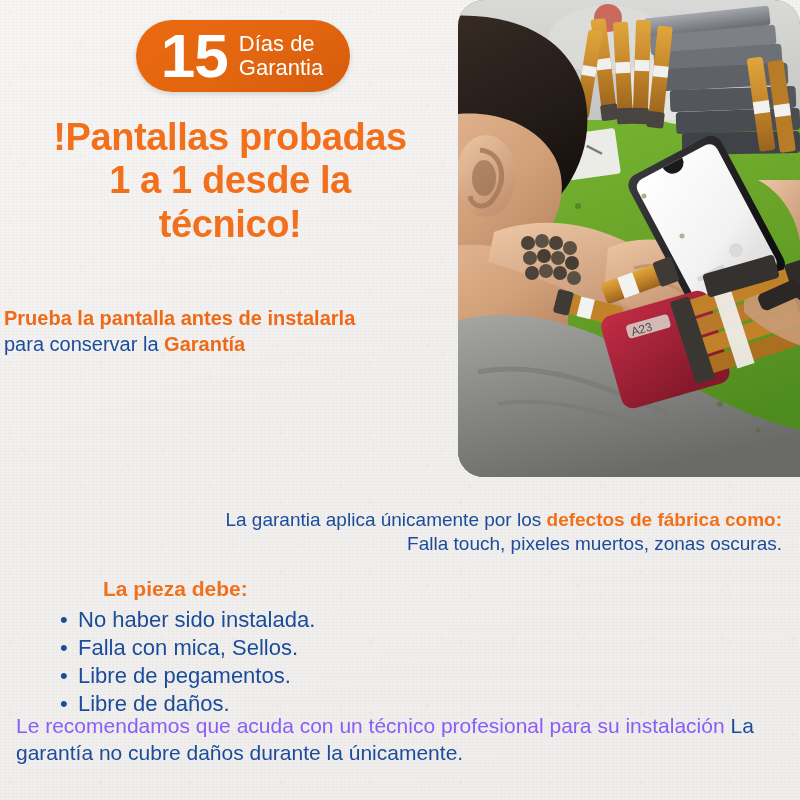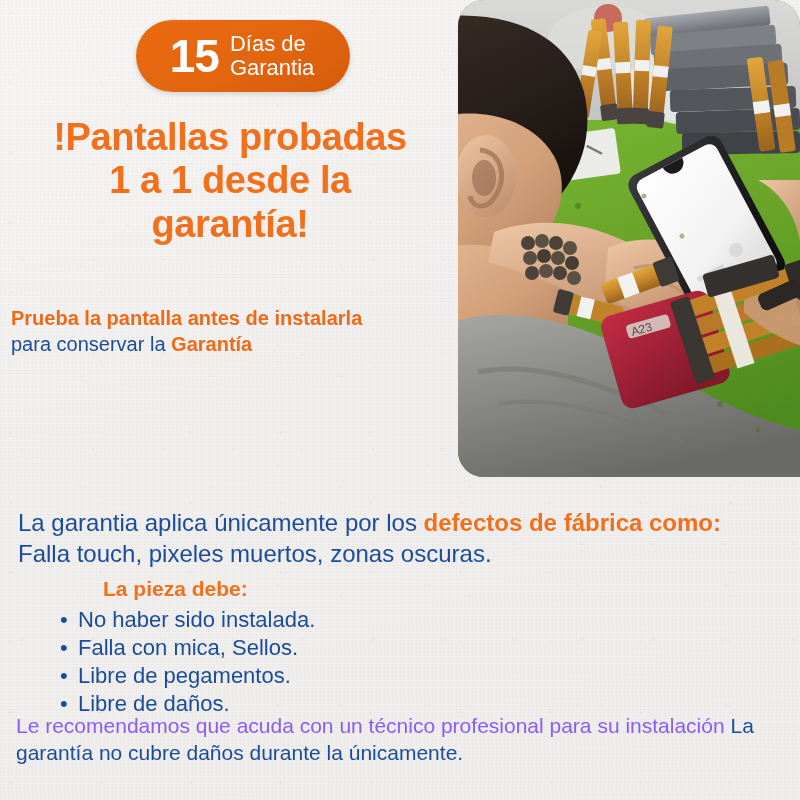--- a/index.html
+++ b/index.html
@@ -52,21 +52,21 @@
     box-shadow: 0 2px 5px rgba(0,0,0,0.14);
     display: flex;
     align-items: center;
     justify-content: center;
     gap: 11px;
     box-sizing: border-box;
     padding: 0 14px 0 12px;
   }
   #badge .num {
     color: #ffffff;
-    font-size: 46px;
+    font-size: 62px;
     font-weight: bold;
     line-height: 1;
     letter-spacing: -1px;
     white-space: nowrap;
   }
   #badge .stack {
     display: flex;
     flex-direction: column;
     color: #ffffff;
     font-size: 22px;
@@ -102,21 +102,21 @@
     line-height: 1.14;
     letter-spacing: -0.4px;
   }
   #headline .l1 { display: block; }
   #headline .l2 { display: block; }
   #headline .l3 { display: block; }
 
   
   #subtitle {
     position: absolute;
-    left: 11px;
+    left: 4px;
     top: 305px;
     width: 436px;
     line-height: 1.32;
   }
   #subtitle .s1 {
     display: block;
     color: #ef6a18;
     font-size: 20px;
     font-weight: bold;
   }
@@ -130,22 +130,23 @@
     font-weight: bold;
   }
 
   
   #intro {
     position: absolute;
     left: 18px;
     top: 508px;
     width: 764px;
     color: #1b4c9b;
-    font-size: 24px;
+    font-size: 19px;
     line-height: 1.28;
+    text-align: right;
   }
   #intro .em {
     color: #f2701c;
     font-weight: bold;
   }
   #intro .line2 { display: block; }
 
   
   #req-title {
     position: absolute;
@@ -401,21 +402,21 @@
       <circle cx="262" cy="404" r="3" fill="#3f6f16" opacity="0.45"></circle>
       <circle cx="300" cy="430" r="2.5" fill="#3f6f16" opacity="0.4"></circle>
 
       <rect x="0" y="0" width="342" height="477" fill="none"></rect>
     </svg>
   </div>
 
   <div id="headline">
     <span class="l1">!Pantallas probadas</span>
     <span class="l2">1 a 1 desde la</span>
-    <span class="l3">garantía!</span>
+    <span class="l3">técnico!</span>
   </div>
 
   <div id="subtitle">
     <span class="s1">Prueba la pantalla antes de instalarla</span>
     <span class="s2"><span>para conservar la </span><span class="em">Garantía</span></span>
   </div>
 
   <div id="intro">
     <span>La garantia aplica únicamente por los </span><span class="em">defectos de fábrica como:</span>
     <span class="line2">Falla touch, pixeles muertos, zonas oscuras.</span>

